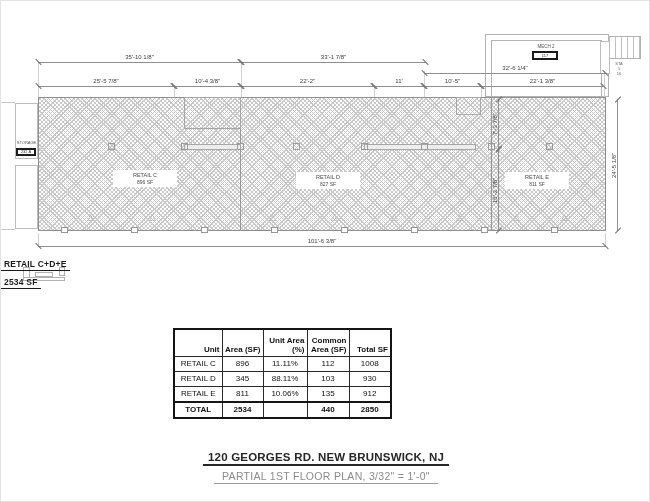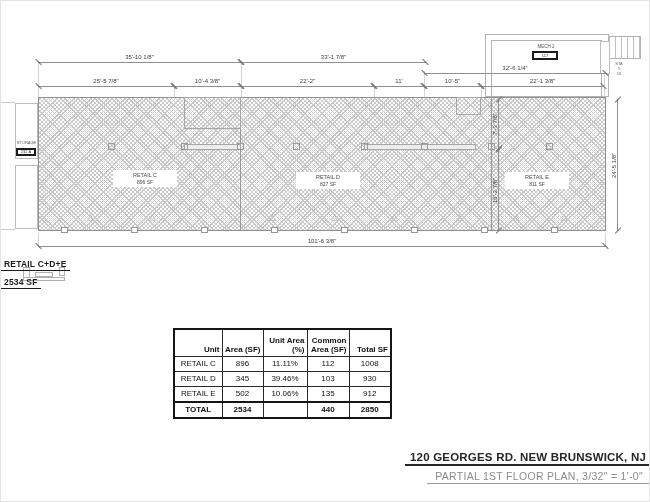--- a/index.html
+++ b/index.html
@@ -66,21 +66,21 @@
   table.unit tr.total td{font-weight:bold;border-top:2px solid #151515;}
 
   
   .common{position:absolute;left:378px;top:323px;width:100px;color:#1d1d1d;}
   .common .ttl{font-size:8.5px;font-weight:bold;letter-spacing:0.3px;margin-bottom:2px;}
   .common .nm{font-size:6.5px;font-weight:bold;margin-top:1px;letter-spacing:0.2px;}
   .common .vl{font-size:6px;color:#555;}
   .common .tot{border-top:1.5px solid #151515;margin-top:2px;padding-top:1px;width:94px;}
 
   
-  .footer{position:absolute;left:0;width:650px;top:446px;text-align:right;}
+  .footer{position:absolute;left:0;width:650px;top:446px;text-align:center;}
   .footer .f1{display:inline-block;font-size:11.5px;font-weight:bold;color:#262626;
               border-bottom:2px solid #262626;padding:0 5px 1px;letter-spacing:0.2px;}
   .footer .f2{display:inline-block;font-size:10.5px;color:#8b8b8b;border-bottom:1.5px solid #9b9b9b;
               padding:0 8px 1px;margin-top:1px;letter-spacing:0.3px;}
 </style>
 </head>
 <body>
 
 <div id="canvas">
 
@@ -235,27 +235,27 @@
     <tr>
       <td>RETAIL C</td>
       <td>896</td>
       <td>11.11%</td>
       <td>112</td>
       <td>1008</td>
     </tr>
     <tr>
       <td>RETAIL D</td>
       <td>345</td>
-      <td>39.46%</td>
+      <td>88.11%</td>
       <td>103</td>
       <td>930</td>
     </tr>
     <tr>
       <td>RETAIL E</td>
-      <td>502</td>
+      <td>811</td>
       <td>10.06%</td>
       <td>135</td>
       <td>912</td>
     </tr>
     <tr class="total">
       <td>TOTAL</td>
       <td>2534</td>
       <td></td>
       <td>440</td>
       <td>2850</td>

